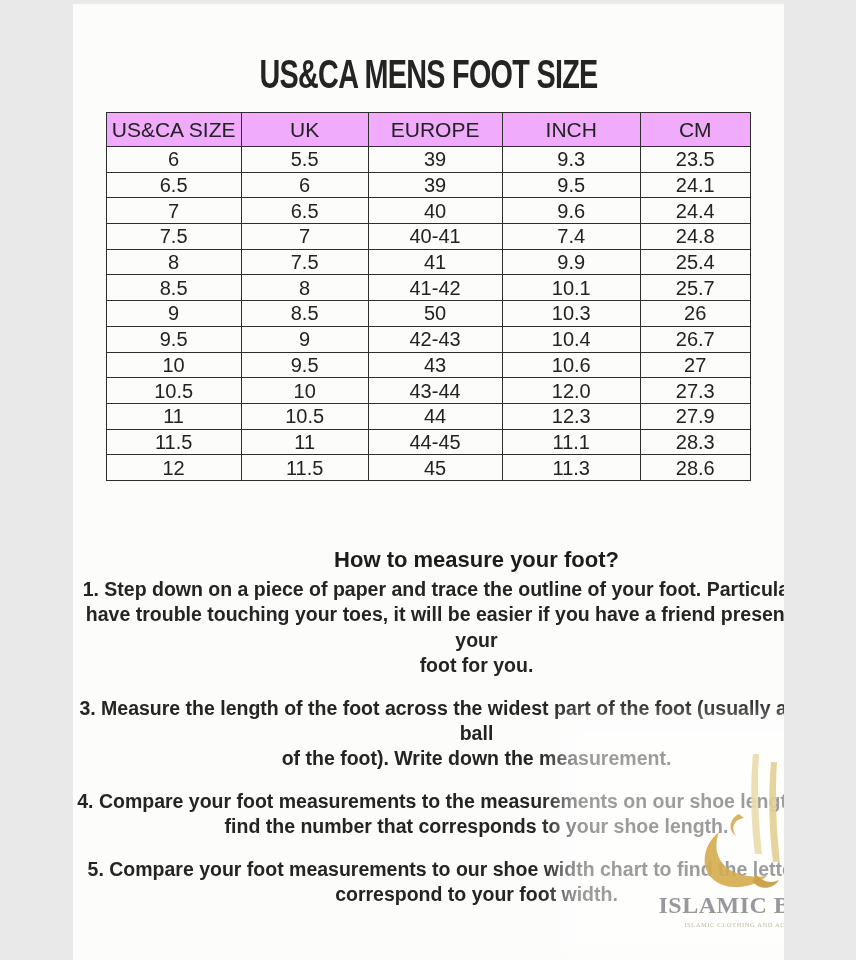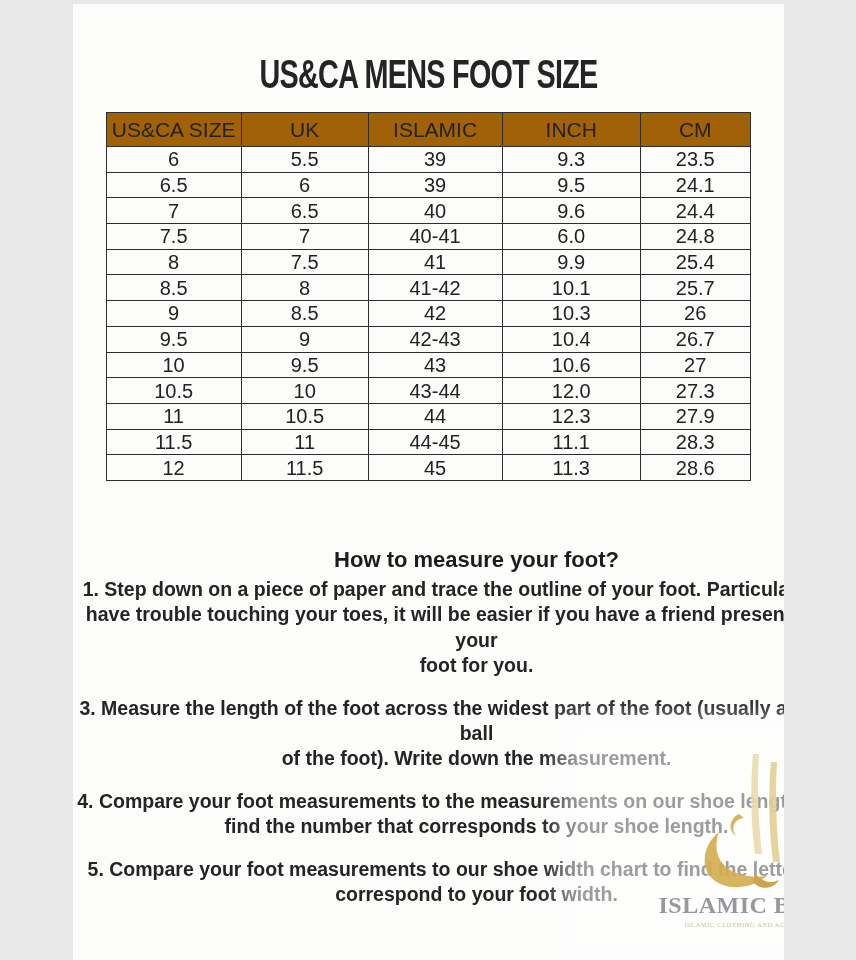--- a/index.html
+++ b/index.html
@@ -118,24 +118,24 @@
 
     <table class="size-table">
       <colgroup>
         <col class="c1">
           <col class="c2">
           <col class="c3">
           <col class="c4">
           <col class="c5">
       </colgroup>
       <thead>
-        <tr style="background: #a16207;">
+        <tr style="background: #f0abfc;">
             <th>US&amp;CA SIZE</th>
             <th>UK</th>
-            <th>ISLAMIC</th>
+            <th>EUROPE</th>
             <th>INCH</th>
             <th>CM</th>
           </tr>
       </thead>
       <tbody>
           <tr>
             <td>6</td>
             <td>5.5</td>
             <td>39</td>
             <td>9.3</td>
@@ -152,41 +152,41 @@
             <td>7</td>
             <td>6.5</td>
             <td>40</td>
             <td>9.6</td>
             <td>24.4</td>
           </tr>
           <tr>
             <td>7.5</td>
             <td>7</td>
             <td>40-41</td>
-            <td>6.0</td>
+            <td>7.4</td>
             <td>24.8</td>
           </tr>
           <tr>
             <td>8</td>
             <td>7.5</td>
             <td>41</td>
             <td>9.9</td>
             <td>25.4</td>
           </tr>
           <tr>
             <td>8.5</td>
             <td>8</td>
             <td>41-42</td>
             <td>10.1</td>
             <td>25.7</td>
           </tr>
           <tr>
             <td>9</td>
             <td>8.5</td>
-            <td>42</td>
+            <td>50</td>
             <td>10.3</td>
             <td>26</td>
           </tr>
           <tr>
             <td>9.5</td>
             <td>9</td>
             <td>42-43</td>
             <td>10.4</td>
             <td>26.7</td>
           </tr>

